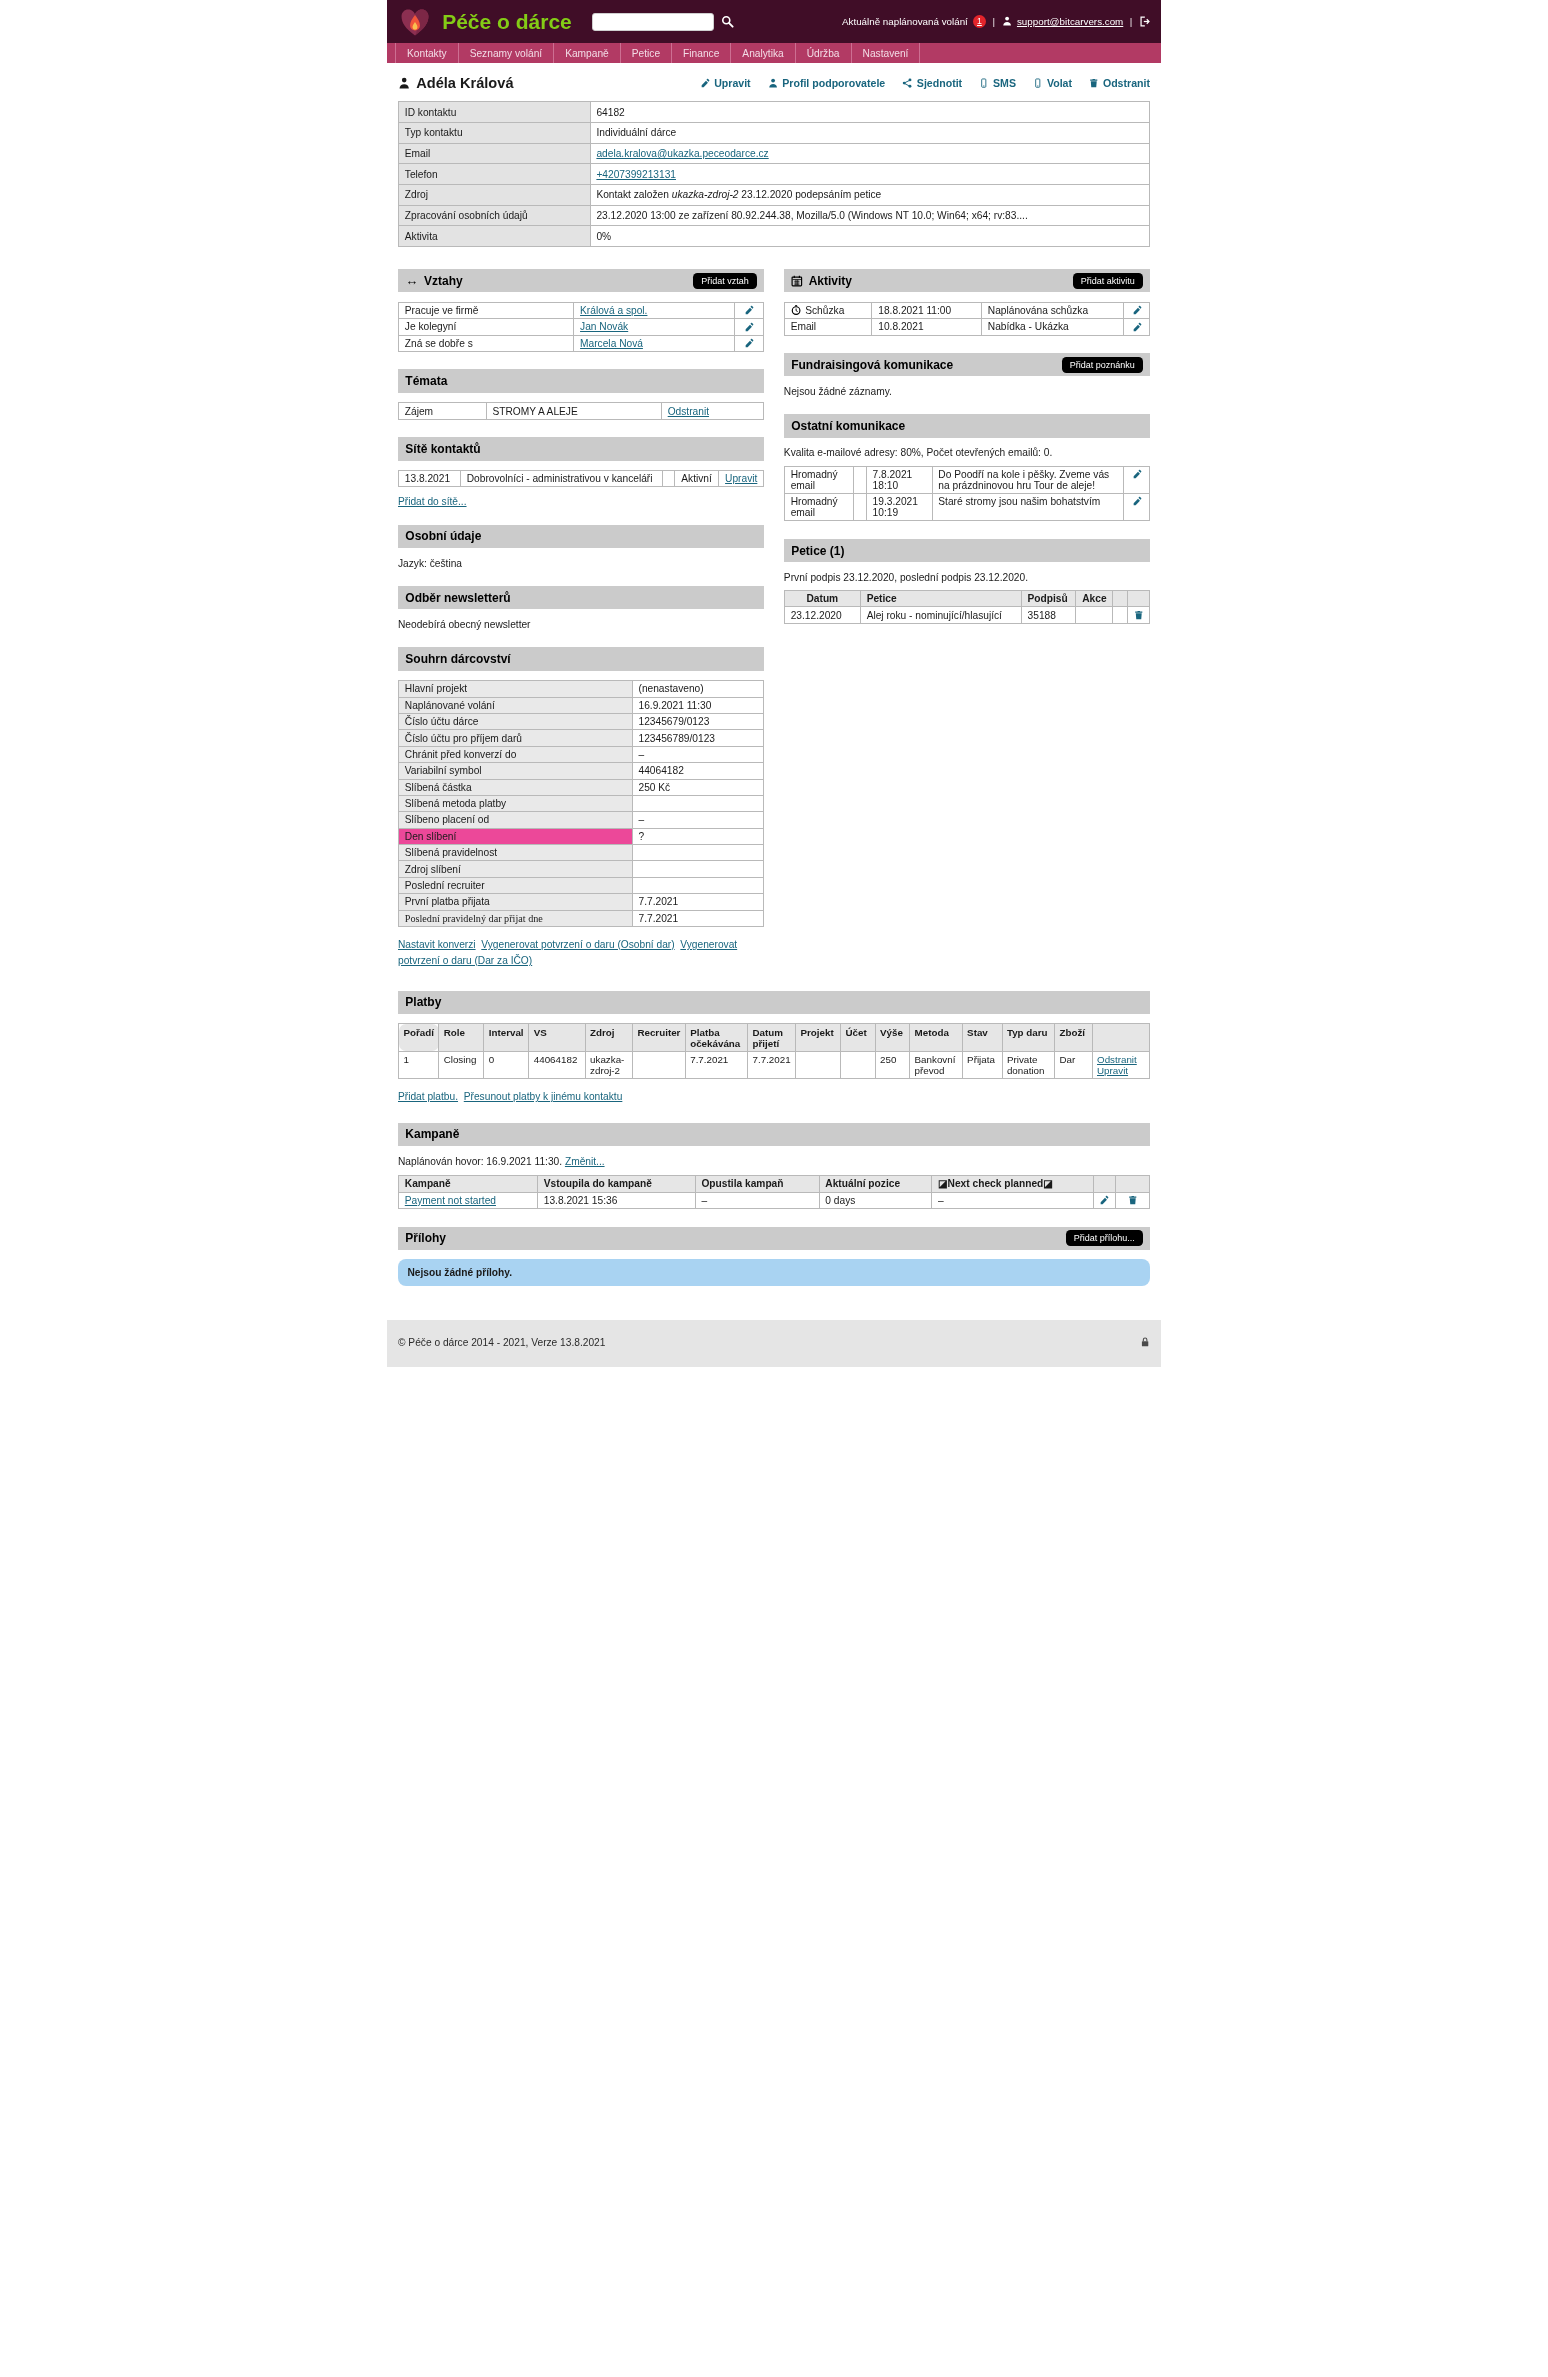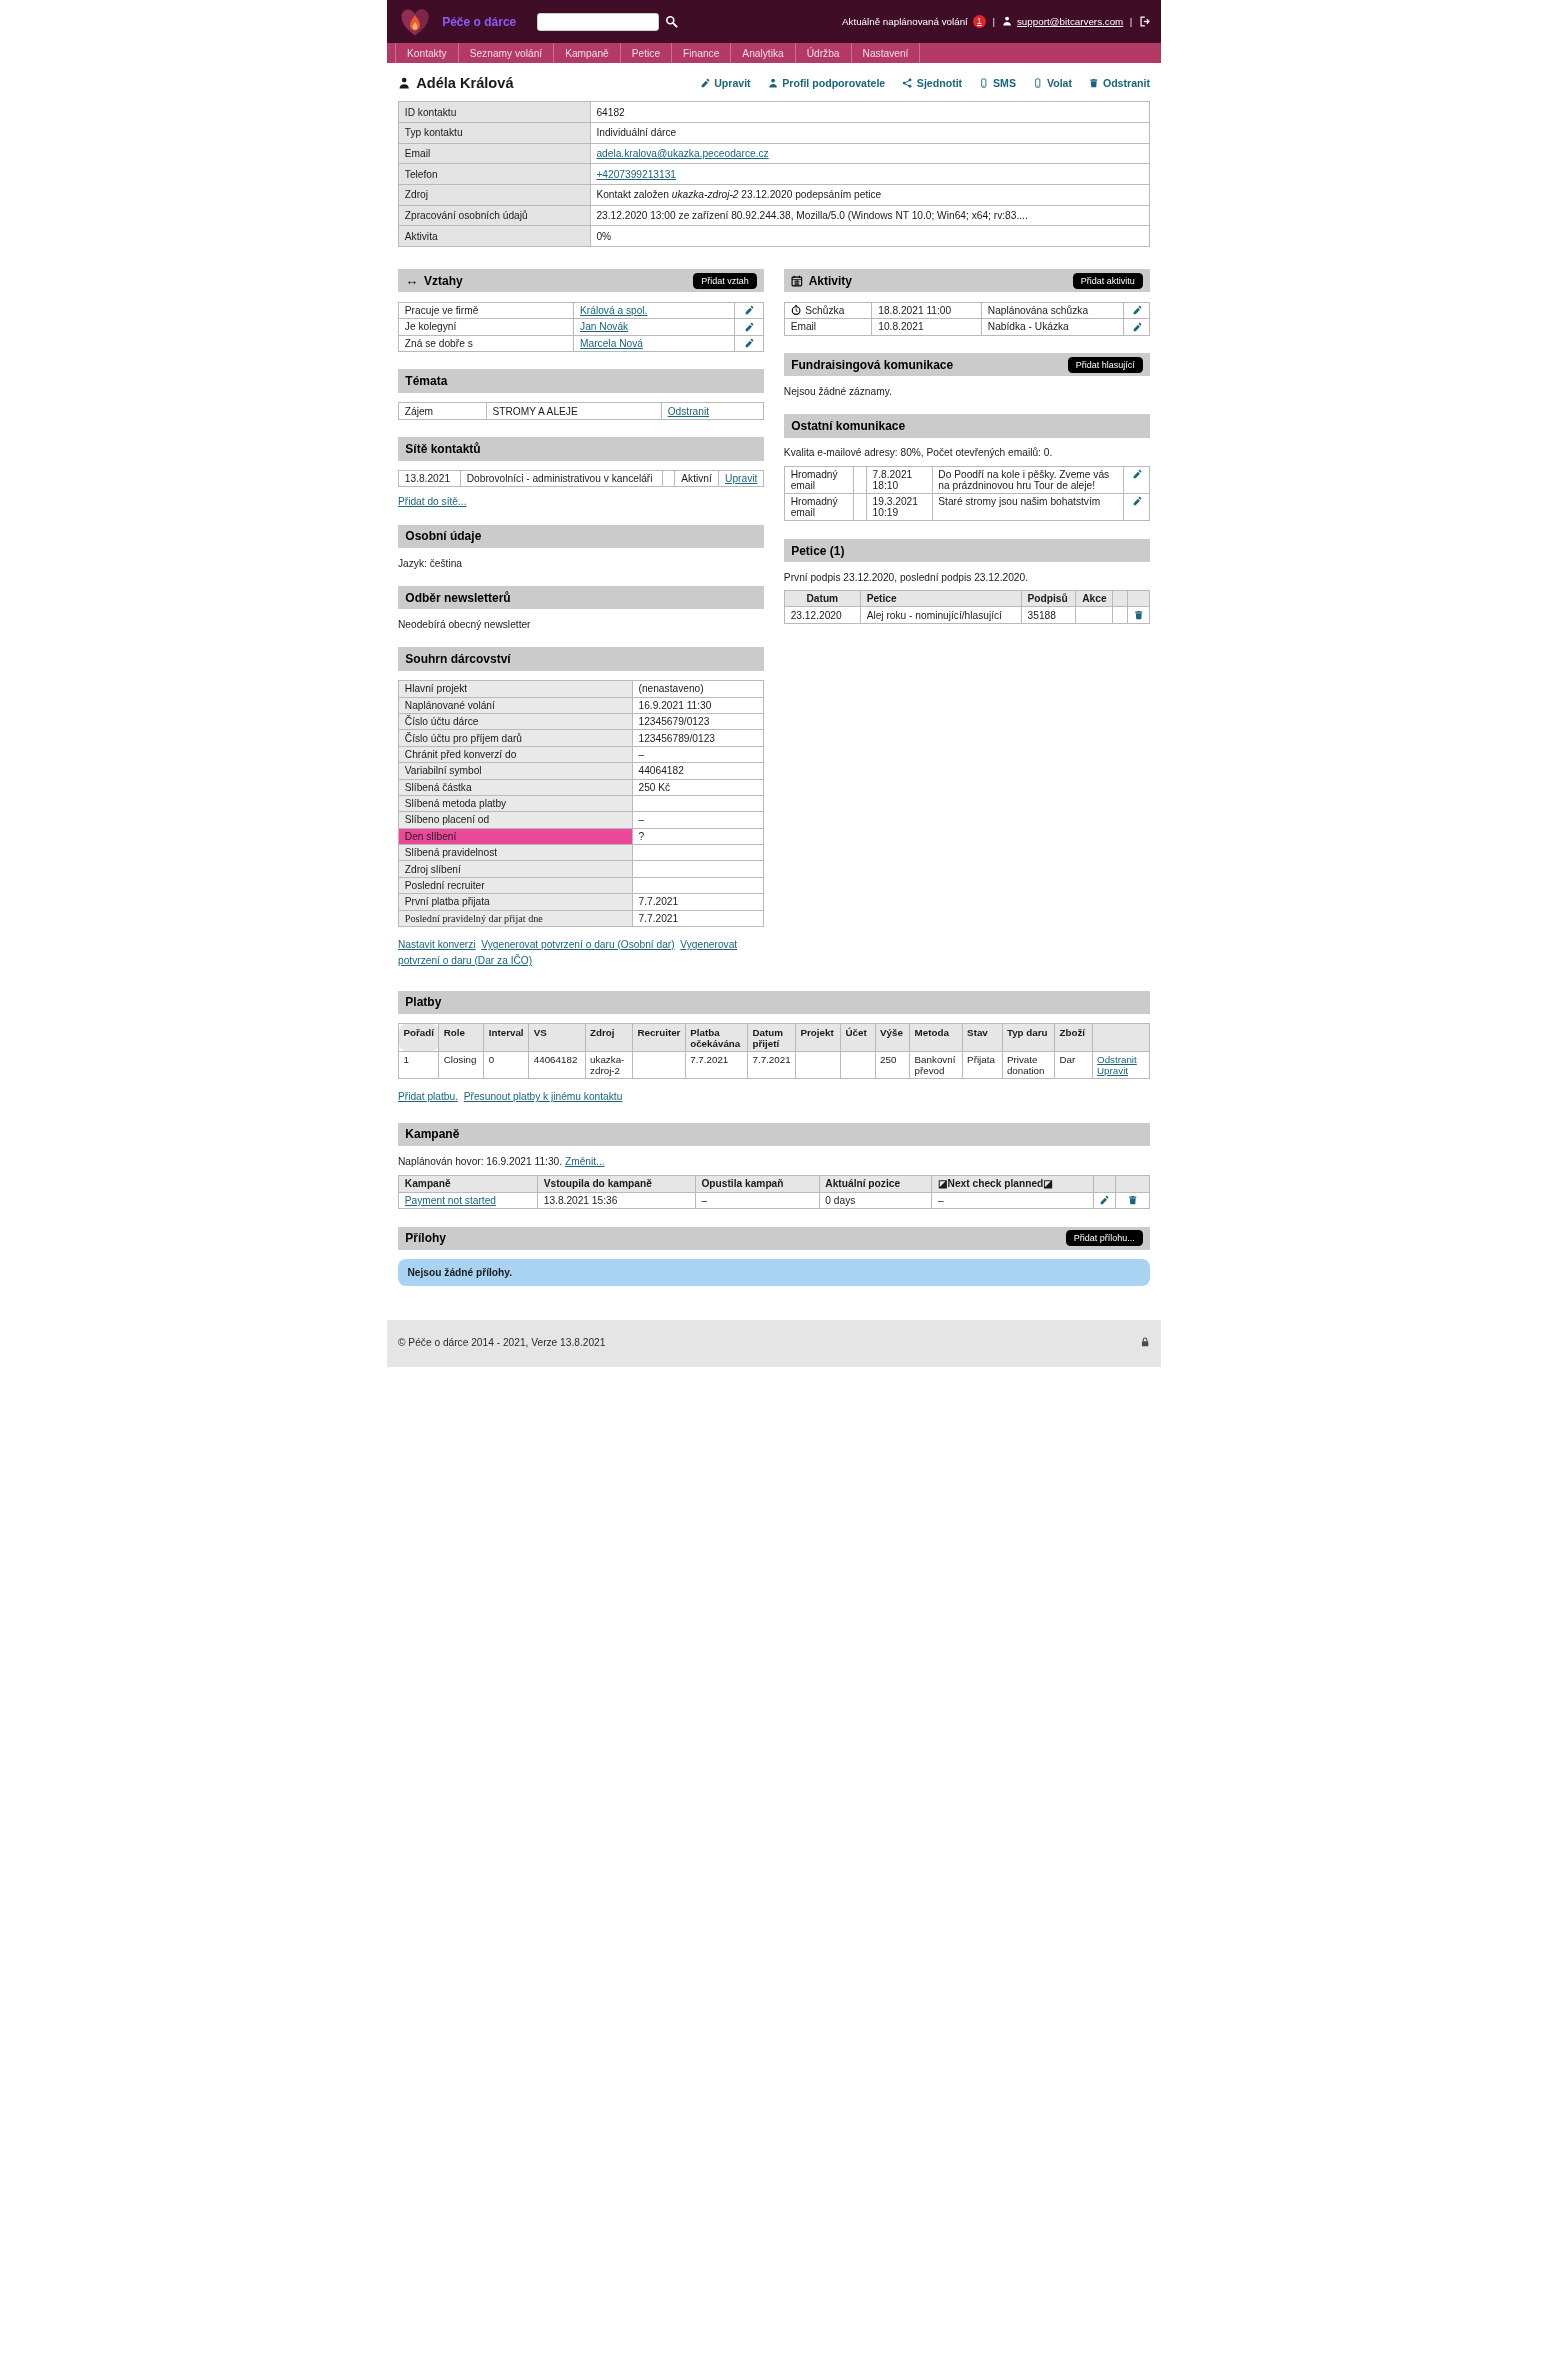--- a/index.html
+++ b/index.html
@@ -3,21 +3,21 @@
 <meta charset="utf-8">
 <style>
   html,body{margin:0;padding:0;background:#fff;}
   body{font-family:"Liberation Sans",sans-serif;color:#1a1a1a;font-size:10.2px;width:774px;margin:0 auto;}
   a{color:#19657e;}
   svg{display:block;}
 
   
   .topbar{background:#400d27;height:43px;display:flex;align-items:center;padding:0 11px;box-sizing:border-box;}
   .logo{width:34px;height:34px;flex:0 0 auto;}
-  .app-title{color:#8b5cf6;font-size:12px;font-weight:bold;margin:0 20.4px 0 10.2px;white-space:nowrap;}
+  .app-title{color:#84cc16;font-size:21px;font-weight:bold;margin:0 20.4px 0 10.2px;white-space:nowrap;}
   .search-wrap{display:flex;align-items:center;gap:6.6px;}
   .search-wrap input{width:122px;height:18px;border-radius:2.9px;border:0.7px solid #cfcfcf;background:#fff;padding:0 4.4px;font-size:9.5px;box-sizing:border-box;}
   .top-right{margin-left:auto;display:flex;align-items:center;gap:5.1px;color:#fff;font-size:9.8px;white-space:nowrap;}
   .top-right a{color:#fff;}
   .badge{display:inline-block;background:#e3242b;color:#fff;width:13px;height:13px;line-height:13px;border-radius:50%;text-align:center;font-size:8.7px;text-decoration:underline;}
   .sep{opacity:.9;padding:0 1.5px;}
 
   
   .nav{background:#b23a64;display:flex;height:20.4px;padding-left:0;}
   .nav-item{display:flex;align-items:center;padding:0 11px;color:#f3dce6;font-size:10.2px;border-right:0.7px solid #cd6f92;cursor:pointer;}
@@ -415,21 +415,21 @@
           <td>Nabídka - Ukázka</td>
           <td class="cell-ico"><span class="ico-teal"><svg viewBox="0 0 16 16" width="10.2" height="10.2" fill="currentColor" style="margin:0 auto;">
                     <path d="M11.3 1.6c.4-.4 1-.4 1.4 0l1.7 1.7c.4.4.4 1 0 1.4l-1.2 1.2-3.1-3.1 1.2-1.2zM9.4 4.5l3.1 3.1-6.8 6.8H2.6v-3.1l6.8-6.8z"></path>
                   </svg></span></td>
         </tr>
       </tbody>
         </table>
 
       <div class="sec">
         <span class="t">Fundraisingová komunikace</span>
-        <button class="btn-dark">Přidat hlasující</button>
+        <button class="btn-dark">Přidat poznánku</button>
       </div>
       <p class="plain">Nejsou žádné záznamy.</p>
 
       <div class="sec">
         <span class="t">Ostatní komunikace</span>
       </div>
       <p class="plain">Kvalita e-mailové adresy: 80%, Počet otevřených emailů: 0.</p>
       <table>
         <tbody>
             <tr>

